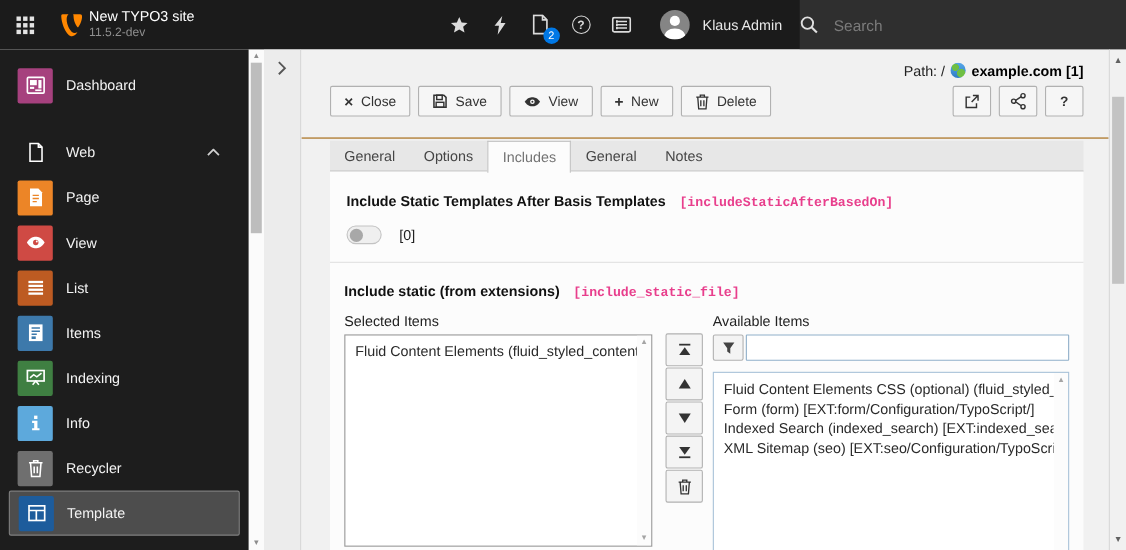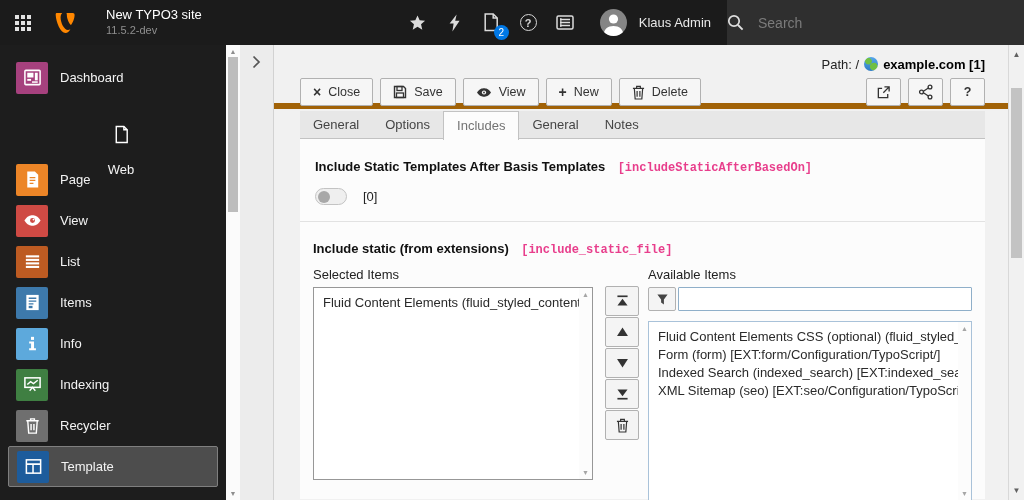--- a/index.html
+++ b/index.html
@@ -6,21 +6,21 @@
   html,body { margin:0; padding:0; width:1024px; height:500px; overflow:hidden;
     font-family:"Liberation Sans", sans-serif; background:#fff; }
 
   
   .topbar { height:45px; background:#1b1b1b; display:flex; align-items:stretch; color:#d8d8d8; }
   .tb-btn { display:flex; align-items:center; justify-content:center; width:37px; cursor:pointer; position:relative; }
   .modules-toggle { width:45px; }
   .grid-icon { width:4px; height:4px; background:#e3e3e3; position:relative; display:block;
     box-shadow: 6px 0 #e3e3e3, 12px 0 #e3e3e3, 0 6px #e3e3e3, 6px 6px #e3e3e3, 12px 6px #e3e3e3,
                 0 12px #e3e3e3, 6px 12px #e3e3e3, 12px 12px #e3e3e3; margin:-12px 0 0 -12px; }
-  .brand { display:flex; align-items:center; gap:27px; padding:0 12px 0 8px; cursor:pointer; }
+  .brand { display:flex; align-items:center; gap:2px; padding:0 12px 0 8px; cursor:pointer; }
   .brand-title { font-size:13px; color:#fff; line-height:1.3; }
   .brand-version { font-size:11px; color:#8f8f8f; line-height:1.2; }
   .logo-v { width:26px; height:26px; }
   .tb-spacer { flex:1; }
   .badge { position:absolute; right:1px; bottom:5px; background:#0078e6; color:#fff; font-size:10px;
     width:15px; height:15px; border-radius:50%; display:flex; align-items:center; justify-content:center; }
   .help-ring { width:17px; height:17px; border:1.6px solid #d8d8d8; border-radius:50%;
     font-size:11px; font-weight:bold; color:#d8d8d8; display:flex; align-items:center; justify-content:center; }
   .tb-user { display:flex; align-items:center; gap:12px; padding:0 16px; font-size:13px; color:#e8e8e8; cursor:pointer; }
   .avatar { width:27px; height:27px; border-radius:50%; background:#858585; overflow:hidden;
@@ -31,37 +31,37 @@
   .tb-search input::placeholder { color:#7b7b7b; }
 
   
   .main { display:flex; height:455px; }
 
   
   .modulemenu { width:240px; background:#1d1d1d; position:relative; flex:none; }
   .mm-list { padding:12px 14px 0 0; }
   .mm-item { height:41px; display:flex; align-items:center; gap:12px; padding-left:16px;
     color:#f3f3f3; font-size:13px; cursor:pointer; }
-  .mm-item.group-head { margin-top:20px;flex-direction:column; }
+  .mm-item.group-head { margin-top:20px; }
   .mm-item.selected { background:#4d4d4d; border:1px solid #7f7f7f; border-radius:2px; margin:0 8px; padding-left:8px; }
   .micon { width:32px; height:32px; border-radius:2px; display:flex; align-items:center; justify-content:center; flex:none; }
   .micon svg { width:19px; height:19px; }
   .chev-up { margin-left:auto; margin-right:26px; }
   .mm-scroll { position:absolute; top:0; right:0; bottom:0; width:14px; background:#fbfbfb; }
   .mm-thumb { position:absolute; top:12px; left:2px; width:10px; height:155px; background:#bdbdbd; }
   .sarrow { position:absolute; width:100%; text-align:center; font-size:7px; color:#8d8d8d; cursor:pointer; }
 
   
   .navexpand { width:34px; background:#ececec; border-right:1px solid #d2d2d2; padding-top:10px;
     text-align:center; flex:none; }
   .navexpand svg { cursor:pointer; }
 
   
   .module { flex:1; background:#f1f1f1; overflow:hidden; position:relative; }
-  .docheader { height:64px; border-bottom:6px solid #a16207; padding:8px 23px 0 26px; }
+  .docheader { height:81px; border-bottom:1px solid #a16207; padding:8px 23px 0 26px; }
   .path-row { display:flex; justify-content:flex-end; align-items:center; gap:5px; font-size:13px; color:#222; height:22px; }
   .path-row b { color:#000; }
   .globe { width:14px; height:14px; border-radius:50%; display:inline-block;
     background: radial-gradient(circle at 32% 30%, #6fbf44 0 3px, rgba(0,0,0,0) 3.6px),
                 radial-gradient(circle at 70% 68%, #6fbf44 0 3.6px, rgba(0,0,0,0) 4.2px),
                 linear-gradient(#56a7ea, #2e7cc4); }
   .btn-row { display:flex; justify-content:space-between; margin-top:3px; }
   .btn-group { display:flex; gap:7px; }
   .btn { background:#f6f6f6; border:1px solid #b1b1b1; height:28px; border-radius:2px; font-size:12.5px;
     color:#333; display:inline-flex; align-items:center; gap:7px; padding:0 12px; cursor:pointer;
@@ -257,40 +257,40 @@
           <g stroke="#3d79ab" stroke-width="1.4">
                 <path d="M6 5.5 h8 M6 8.5 h8 M6 11.5 h5"></path>
               </g>
           <rect x="6" y="13.5" width="4" height="2.5" fill="#3d79ab"></rect>
             </svg>
         </span>
         <span>Items</span>
       </div>
 
       <div class="mm-item">
+        <span class="micon" style="background:#3f7f42">
+          <svg viewBox="0 0 20 20">
+              <rect x="2" y="3" width="16" height="10" fill="none" stroke="#fff" stroke-width="1.6"></rect>
+          <polyline points="4.5,10 8,7 11,9 15.5,5.5" fill="none" stroke="#fff" stroke-width="1.5"></polyline>
+          <path d="M7 16.5 L10 13 L13 16.5" fill="none" stroke="#fff" stroke-width="1.5"></path>
+            </svg>
+        </span>
+        <span>Indexing</span>
+      </div>
+
+      <div class="mm-item">
         <span class="micon" style="background:#5da9dc">
           <svg viewBox="0 0 20 20">
               <g fill="#fff">
                 <rect x="8.4" y="3" width="3.2" height="3.2"></rect>
           <path d="M6.5 8 h5.1 v7 h2 v2 H6.5 v-2 h2 v-5 h-2 Z"></path>
               </g>
             </svg>
         </span>
         <span>Info</span>
-      </div>
-
-      <div class="mm-item">
-        <span class="micon" style="background:#3f7f42">
-          <svg viewBox="0 0 20 20">
-              <rect x="2" y="3" width="16" height="10" fill="none" stroke="#fff" stroke-width="1.6"></rect>
-          <polyline points="4.5,10 8,7 11,9 15.5,5.5" fill="none" stroke="#fff" stroke-width="1.5"></polyline>
-          <path d="M7 16.5 L10 13 L13 16.5" fill="none" stroke="#fff" stroke-width="1.5"></path>
-            </svg>
-        </span>
-        <span>Indexing</span>
       </div>
 
       <div class="mm-item">
         <span class="micon" style="background:#6f6f6f">
           <svg viewBox="0 0 20 20">
               <g fill="none" stroke="#fff" stroke-width="1.5">
           <path d="M3.5 5 h13 M8 5 V3 h4 v2 M5 5 l1 13 h8 l1-13 M8.5 8.5 v6.5 M11.5 8.5 v6.5"></path>
               </g>
             </svg>
         </span>

